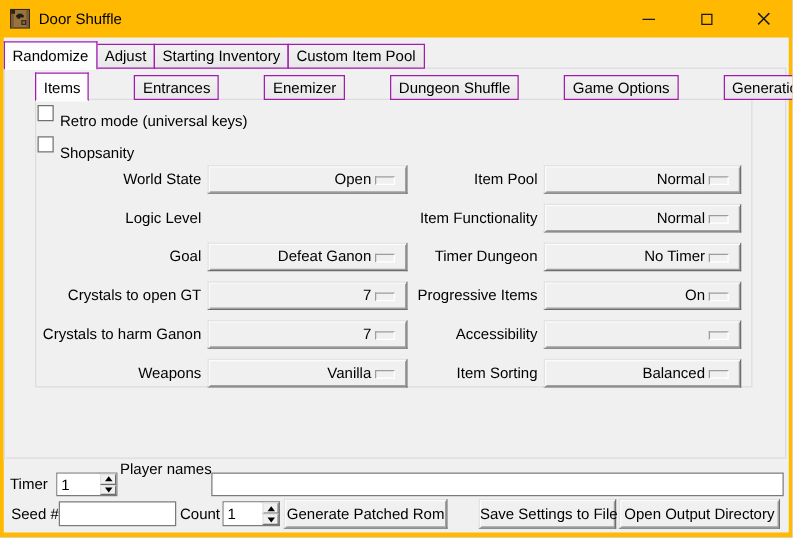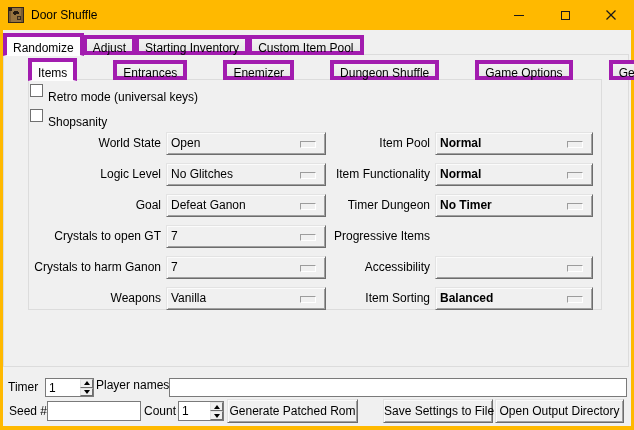--- a/index.html
+++ b/index.html
@@ -18,21 +18,21 @@
   .max-glyph { width:9px; height:9px; border:1px solid #1a1a1a; }
 
   
   .client { position:absolute; left:3px; top:30px; width:628px; height:396px; background:#F0F0F0; }
 
   
   .tabbar { position:absolute; display:flex; align-items:flex-end; height:23px; z-index:3; }
   .tab {
     padding:2px 6px 3px; height:20px; line-height:14px;
     background:linear-gradient(#F2F2F2,#E8E8E8);
-    border:4px solid #a21caf; margin-left:-1px; white-space:nowrap;
+    border:1px solid #a21caf; margin-left:-1px; white-space:nowrap;
   }
   .tab:first-child { margin-left:0; }
   .tab.selected {
     background:#FDFDFD; height:23px; padding-top:4px; margin-bottom:-1px;
     border-bottom:1px solid #FDFDFD; position:relative; z-index:4;
   }
   .main-tabbar { left:0; top:2px; }
   .sub-tabbar { left:25px; top:27px;gap:37px; }
   .page { position:absolute; background:#F0F0F0; border:1px solid #DCDCDC; z-index:1; }
   .outer-page { left:0; top:24px; width:626px; height:313px; }
@@ -47,22 +47,22 @@
   .setting-label { position:absolute; height:23px; line-height:23px; text-align:right; white-space:nowrap; z-index:5; }
   .lbl-left  { left:0;   width:158px; }
   .lbl-right { left:320px; width:107px; }
   .raised {
     background:#F0F0F0; border:1px solid;
     border-color:#E3E3E3 #6D6D6D #6D6D6D #E3E3E3;
     box-shadow: inset 1px 1px 0 #FBFBFB, inset -1px -1px 0 #A0A0A0;
   }
   .dropdown { position:absolute; height:23px; z-index:5; cursor:default; }
   .dd-left  { left:163px; width:160px; }
-  .dd-right { left:432px; width:158px;font-weight:bold; }
-  .dd-text { position:absolute; left:4px; right:28px; top:0; height:21px; line-height:21px; text-align:left; white-space:nowrap; }
+  .dd-right { left:432px; width:158px; }
+  .dd-text { position:absolute; left:4px; right:28px; top:0; height:21px; line-height:21px; text-align:right; white-space:nowrap; }
   .menu-indicator {
     position:absolute; right:9px; top:8px; width:16px; height:7px;
     background:#F0F0F0; border:1px solid; border-color:#9C9C9C #FFFFFF #FFFFFF #9C9C9C;
   }
 
   
   .flabel { position:absolute; white-space:nowrap; z-index:5; }
   .entry { position:absolute; background:#FFF; border:1px solid #7A7A7A; z-index:5;
            font-family:"Liberation Sans", sans-serif; font-size:12px; padding:0 3px; color:#000; }
   input.entry { outline:none; }
@@ -141,24 +141,20 @@
       <span class="check-label">Shopsanity</span>
     </div>
 
     <div class="setting-label lbl-left" style="top:102px;">World State</div>
     <div class="dropdown dd-left raised" style="top:102px;">
       <span class="dd-text">Open</span>
       <span class="menu-indicator"></span>
     </div>
 
     <div class="setting-label lbl-left" style="top:133px;">Logic Level</div>
-    <div class="dropdown dd-left raised" style="top:133px;">
-      <span class="dd-text">No Glitches</span>
-      <span class="menu-indicator"></span>
-    </div>
 
     <div class="setting-label lbl-left" style="top:164px;">Goal</div>
     <div class="dropdown dd-left raised" style="top:164px;">
       <span class="dd-text">Defeat Ganon</span>
       <span class="menu-indicator"></span>
     </div>
 
     <div class="setting-label lbl-left" style="top:195px;">Crystals to open GT</div>
     <div class="dropdown dd-left raised" style="top:195px;">
       <span class="dd-text">7</span>
@@ -189,20 +185,24 @@
       <span class="menu-indicator"></span>
     </div>
 
     <div class="setting-label lbl-right" style="top:164px;">Timer Dungeon</div>
     <div class="dropdown dd-right raised" style="top:164px;">
       <span class="dd-text">No Timer</span>
       <span class="menu-indicator"></span>
     </div>
 
     <div class="setting-label lbl-right" style="top:195px;">Progressive Items</div>
+    <div class="dropdown dd-right raised" style="top:195px;">
+      <span class="dd-text">On</span>
+      <span class="menu-indicator"></span>
+    </div>
 
     <div class="setting-label lbl-right" style="top:226px;">Accessibility</div>
     <div class="dropdown dd-right raised" style="top:226px;">
       <span class="menu-indicator"></span>
     </div>
 
     <div class="setting-label lbl-right" style="top:257px;">Item Sorting</div>
     <div class="dropdown dd-right raised" style="top:257px;">
       <span class="dd-text">Balanced</span>
       <span class="menu-indicator"></span>
@@ -213,21 +213,21 @@
       <input class="spin-value" value="1" style="">
       <div class="spin-buttons">
         <div class="spin-btn spin-up">
             <span></span>
           </div>
         <div class="spin-btn spin-down">
             <span></span>
           </div>
       </div>
     </div>
-    <div class="flabel" style="left:93px; top:336px; line-height:19px;margin-top:10px;">Player names</div>
+    <div class="flabel" style="left:93px; top:336px; line-height:19px;">Player names</div>
     <input class="entry" style="left: 166px; top: 348px; width: 458px; height: 19px;" value="">
 
     <div class="flabel" style="left:6px; top:371px; line-height:20px;">Seed #</div>
     <input class="entry" style="left: 44px; top: 371px; width: 94px; height: 20px;" value="">
     <div class="flabel" style="left:141px; top:371px; line-height:20px;">Count</div>
     <div class="spinbox" style="left:175px; top:371px; width:46px; height:20px;">
       <input class="spin-value" value="1" style="">
       <div class="spin-buttons">
         <div class="spin-btn spin-up">
             <span></span>

